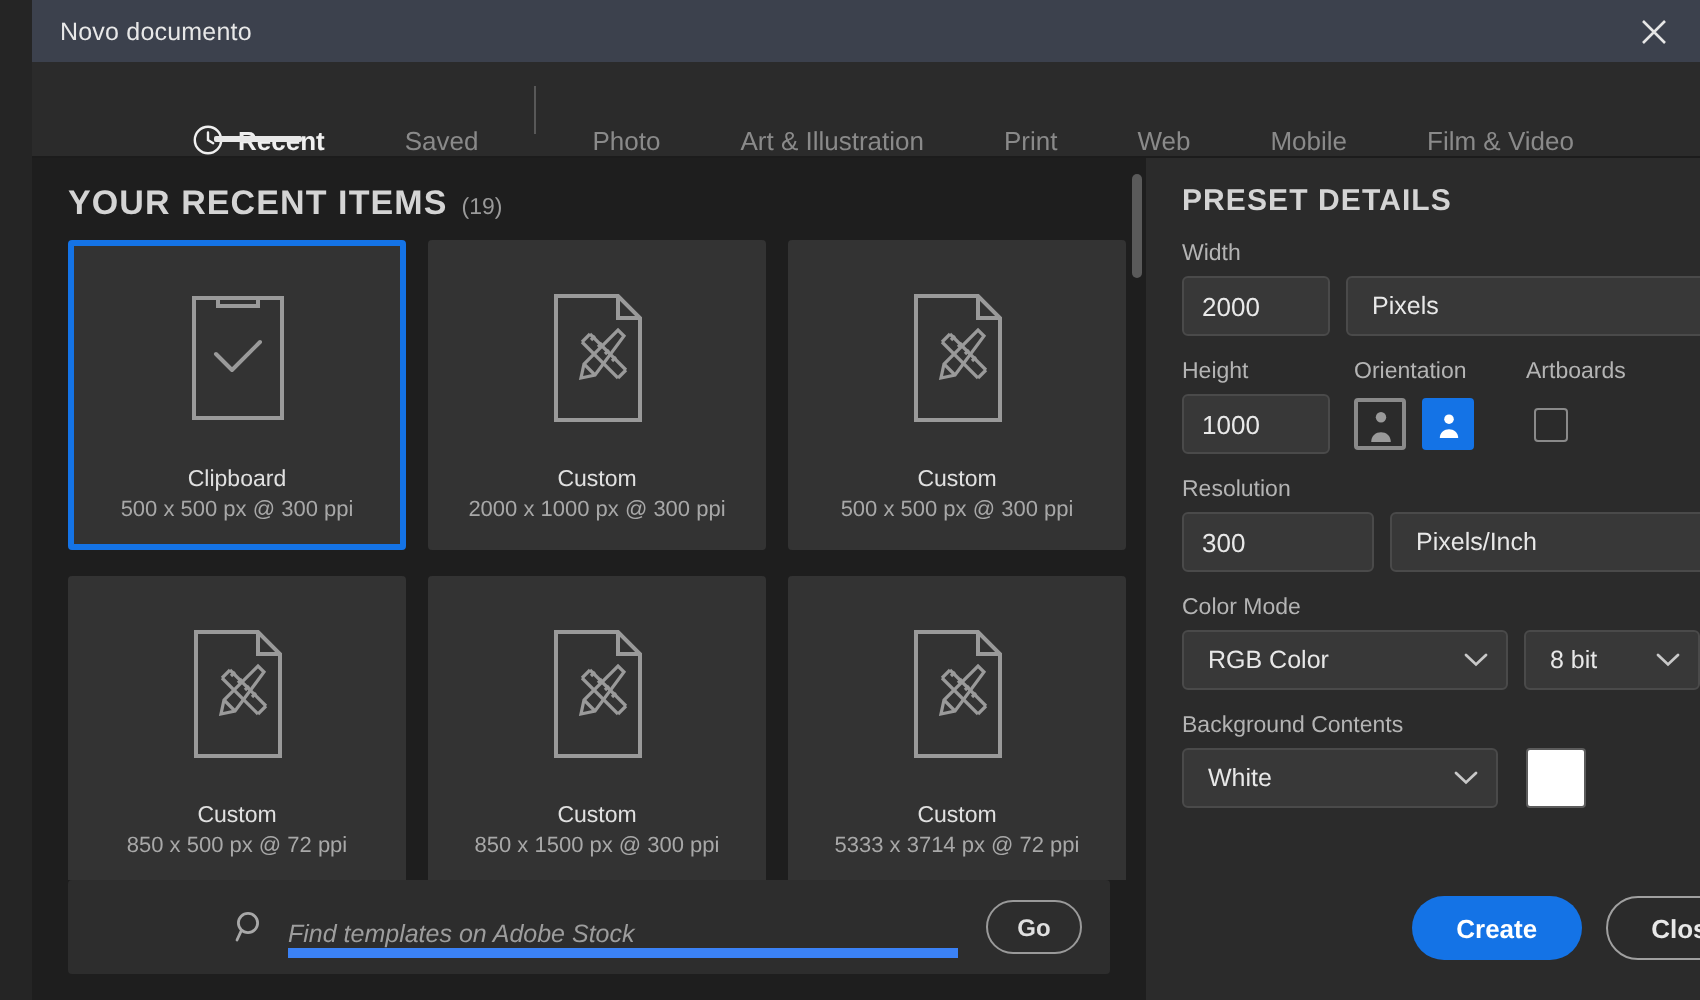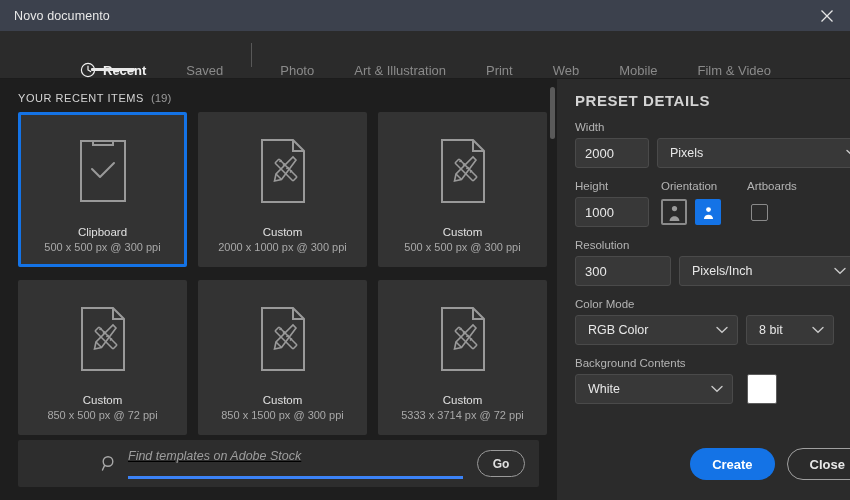--- a/index.html
+++ b/index.html
@@ -6,21 +6,21 @@
   html, body {
     width: 850px; height: 500px;
     background: #1e1e1e;
     font-family: "Liberation Sans", sans-serif;
     overflow: hidden;
   }
   #app {
     position: relative;
     width: 850px; height: 500px;
     background: #252525;
-    display: flex; flex-direction: column;
+    display: flex; flex-direction: column; padding-left: 16px;
   }
 
   
   .titlebar {
     height: 31px; min-height: 31px;
     background: #3c414d;
     display: flex; align-items: center;
     padding: 0 10px 0 14px;
     position: relative;
   }
@@ -70,21 +70,21 @@
     width: 557px; min-width: 557px;
     background: #1e1e1e;
     display: flex; flex-direction: column;
     position: relative; overflow: hidden;
   }
   .recent-header {
     padding: 13px 0 8px 18px;
     display: flex; align-items: baseline; gap: 7px;
   }
   .recent-title {
-    font-size: 11px; color: #d4d4d4; letter-spacing: .55px; font-weight: normal;
+    font-size: 17px; color: #d4d4d4; letter-spacing: .55px; font-weight: bold;
   }
   .recent-count { font-size: 11.5px; color: #9a9a9a; }
 
   .grid-scroll {
     flex: 1; overflow: hidden; padding: 0 18px;
     position: relative;
   }
   .grid {
     display: grid;
     grid-template-columns: repeat(3, 169px);
@@ -117,24 +117,23 @@
   .search-bar {
     height: 47px; background: #2d2d2d; border-radius: 2px;
     display: flex; align-items: center; padding: 0 14px 0 0;
   }
   .search-icon-box {
     width: 110px; display: flex; justify-content: flex-end; padding-right: 10px;
     flex: none;
   }
   .search-field {
     flex: 1; position: relative; height: 30px;
-    display: flex; align-items: flex-start;
-    border-bottom: 3px solid #3b82f6;
+    display: flex; align-items: flex-end;
+    border-bottom: 5px solid #3b82f6;
     margin-right: 14px;
-    text-decoration: underline;
   }
   .search-input {
     width: 100%; background: transparent; border: none; outline: none;
     color: #d0d0d0; font-size: 12.5px; font-style: italic;
     font-family: "Liberation Sans", sans-serif;
   }
   .search-input::placeholder { color: #9d9d9d; font-style: italic; opacity: 1; }
   .go-btn {
     width: 48px; height: 27px; border: 1px solid #9a9a9a;
     border-radius: 14px; background: transparent;

